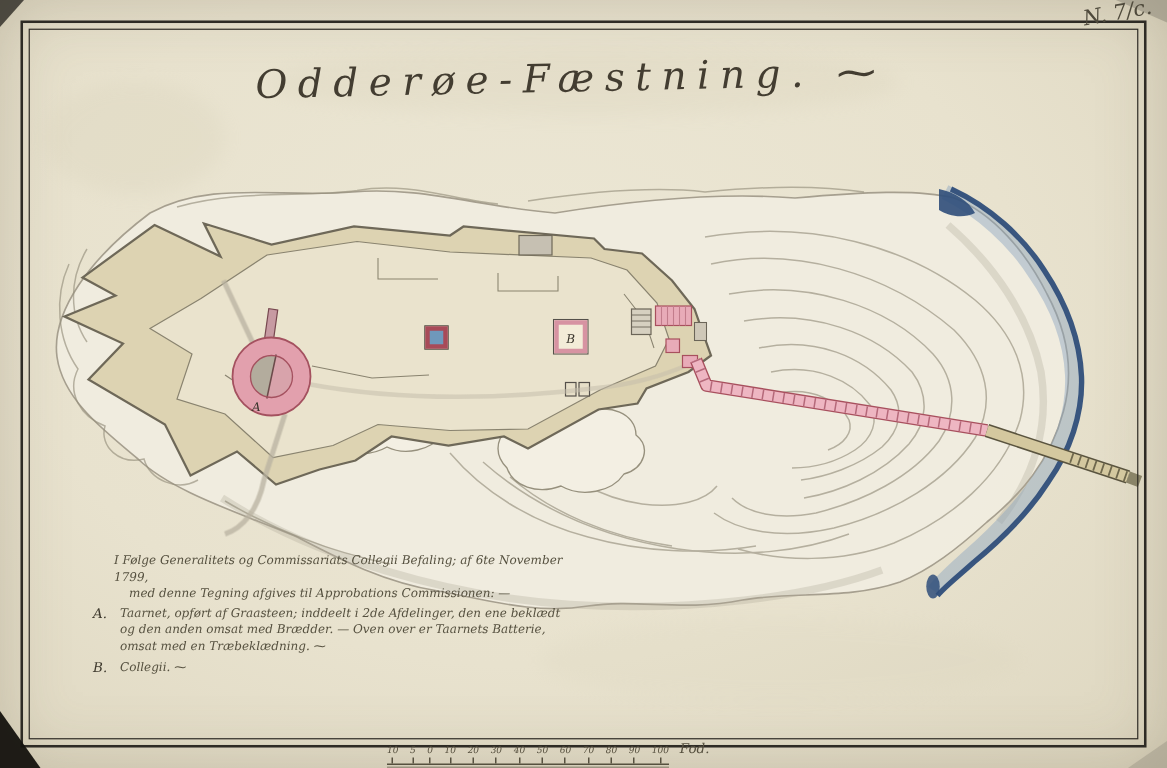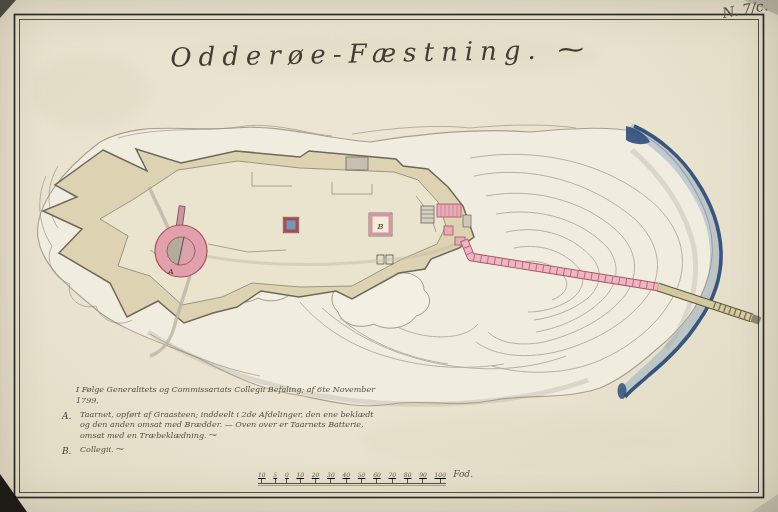--- a/index.html
+++ b/index.html
@@ -6,26 +6,26 @@
   body{width:778px;height:512px;overflow:hidden;background:#d9d3bf;font-family:"DejaVu Serif",serif;}
   .sheet{position:relative;width:778px;height:512px;
     background:radial-gradient(ellipse at 45% 40%, #ece7d5 0%, #e8e2ce 55%, #ddd6bf 100%);
     box-shadow:inset 0 0 46px rgba(110,100,80,.28);}
   .art{position:absolute;left:0;top:0;width:778px;height:512px;display:block;}
   .title{position:absolute;left:50%;top:38px;transform:translateX(-52%) rotate(-1.2deg);
     font-style:italic;font-size:26px;letter-spacing:7px;color:#433d31;white-space:nowrap;}
   .corner-note{position:absolute;left:722px;top:1px;transform:rotate(-10deg);
     font-style:italic;font-size:14px;color:#4f4a3c;}
   .legend{position:absolute;left:62px;top:369px;width:322px;color:#55503f;
-    font-style:italic;font-size:8px;line-height:1.35;margin-top:16px;}
+    font-style:italic;font-size:8px;line-height:1.35;}
   .legend .intro1{margin-left:14px;}
   .legend .intro2{margin-left:24px;}
   .legend .item{display:grid;grid-template-columns:16px 1fr;margin-top:3px;column-gap:2px;}
   .legend .key{font-size:9px;color:#3f3a2e;}
-  .scalebar{position:absolute;left:258px;top:472px;width:188px;text-decoration:underline;}
+  .scalebar{position:absolute;left:258px;top:498px;width:188px;}
   .scalebar .ticks{display:flex;justify-content:space-between;align-items:flex-end;height:11px;}
   .scalebar .tick{display:flex;flex-direction:column;align-items:center;}
   .scalebar .tick b{font-weight:normal;font-style:italic;font-size:6px;color:#56503f;line-height:1;}
   .scalebar .tick i{display:block;width:1px;height:4px;background:#56503f;margin-top:1px;}
   .scalebar .baseline{height:1px;background:#56503f;}
   .scalebar .baseline2{height:1px;background:rgba(86,80,63,.45);margin-top:1px;}
   .scalebar .unit{position:absolute;right:-27px;top:-3px;font-style:italic;font-size:9px;color:#56503f;}
 </style>
 </head>
 <body>
@@ -163,20 +163,21 @@
     <path d="M 778,512 L 778,494 L 752,512 Z" fill="#9d9787" opacity="0.5"></path>
   </g>
 </svg>
 
 <div class="corner-note">N. 7/c.</div>
 
 <div class="title">Odderøe-Fæstning. ⁓</div>
 
 <div class="legend">
   <div class="intro1">I Følge Generalitets og Commissariats Collegii Befaling; af 6te November 1799,</div>
+  <div class="intro2">med denne Tegning afgives til Approbations Commissionen: —</div>
   <div class="item">
     <span class="key">A.</span>
     <span class="txt">Taarnet, opført af Graasteen; inddeelt i 2de Afdelinger, den ene beklædt og den anden omsat med Brædder. — Oven over er Taarnets Batterie, omsat med en Træbeklædning. ⁓</span>
   </div>
   <div class="item">
     <span class="key">B.</span>
     <span class="txt">Collegii. ⁓</span>
   </div>
 </div>
 

